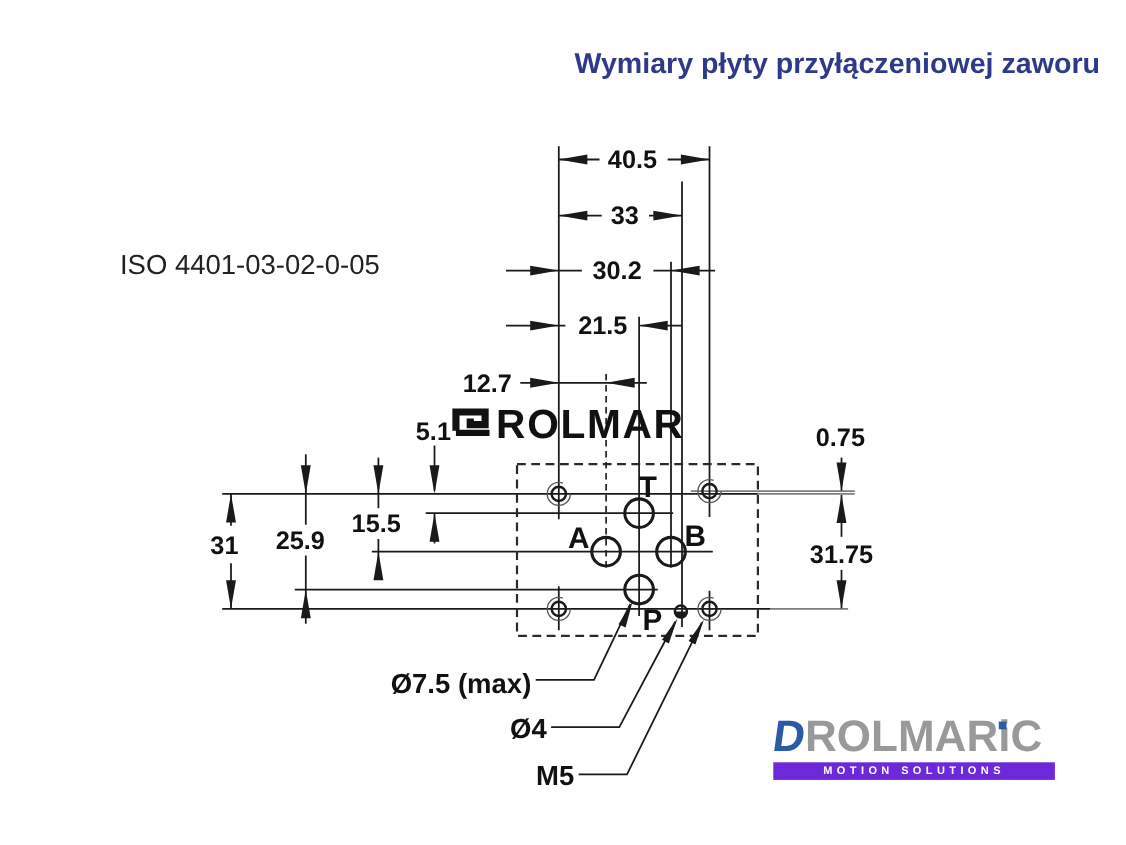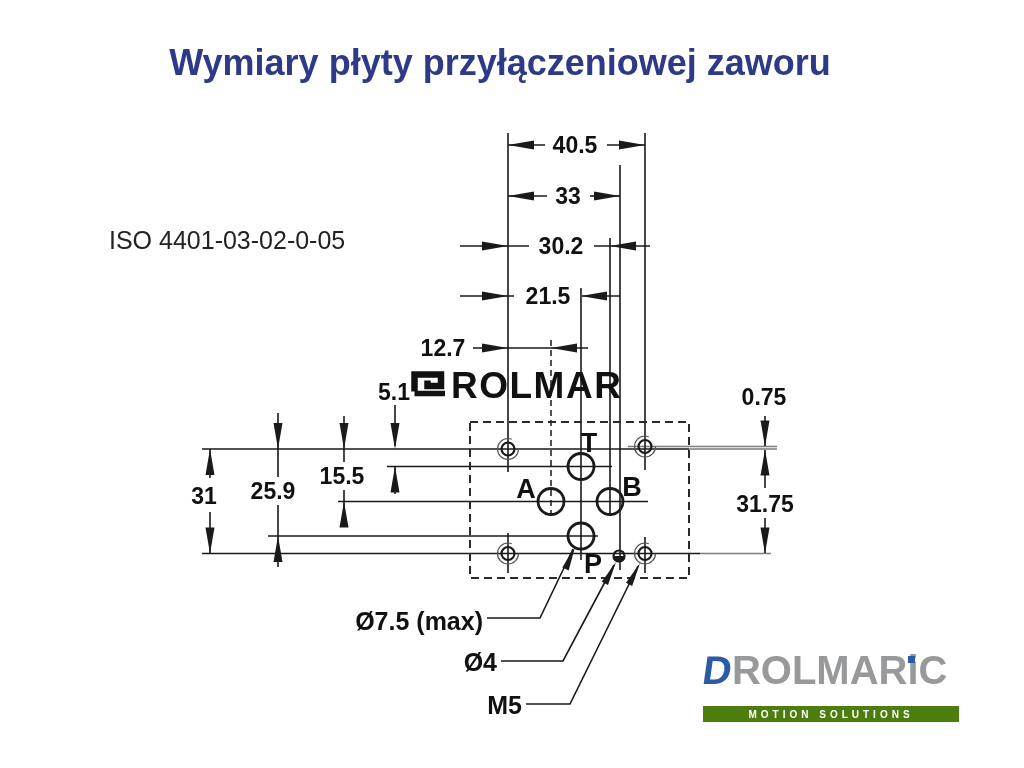--- a/index.html
+++ b/index.html
@@ -1,19 +1,19 @@
 <!DOCTYPE html>
 <html><head>
 <meta charset="utf-8">
 <style>
   html,body{margin:0;padding:0;background:#fff;}
   #stage{position:relative;width:1024px;height:768px;background:#ffffff;overflow:hidden;
          font-family:"Liberation Sans",sans-serif;}
-  #title{position:absolute;top:42px;left:0;width:1000px;text-align:center;
-         font-size:36px;font-weight:bold;color:#2e3a87;letter-spacing:0px;}
+  #title{position:absolute;top:42px;left:0;width:1000px;text-align:right;
+         font-size:26px;font-weight:bold;color:#2e3a87;letter-spacing:0px;}
   #drawing-svg{position:absolute;left:0;top:0;}
   .ln{stroke:#1a1a1a;stroke-width:1.6;fill:none;}
   .lng{stroke:#7d7d7d;stroke-width:1.6;fill:none;}
   .lnd{stroke:#1a1a1a;stroke-width:1.5;fill:none;stroke-dasharray:6 4;}
   .plate{stroke:#2a2a2a;stroke-width:2;fill:none;stroke-dasharray:8 5;}
   .port{stroke:#1a1a1a;stroke-width:2.8;fill:none;}
   .holei{stroke:#1a1a1a;stroke-width:2.2;fill:none;}
   .holeo{stroke:#555;stroke-width:1.2;fill:none;stroke-dasharray:53 13;}
   .arr{fill:#1a1a1a;stroke:none;}
   .dim{font:bold 23px "Liberation Sans",sans-serif;fill:#111;}
@@ -21,21 +21,21 @@
   .anno{font:bold 25px "Liberation Sans",sans-serif;fill:#111;}
   .iso{font:25px "Liberation Sans",sans-serif;fill:#222;}
   .rolmar{font:bold 37px "Liberation Sans",sans-serif;fill:#111;letter-spacing:1.5px;}
   .rglyph{stroke:#111;fill:none;}
   
   #dup-logo{position:absolute;left:703px;top:650px;width:256px;}
   #dup-text{font-size:40px;font-weight:bold;line-height:40px;color:#98999b;white-space:nowrap;}
   .dup-d{color:#2b5aa7;display:inline-block;transform:skewX(-8deg);}
   .dup-i{position:relative;}
   .dup-i::after{content:"";position:absolute;left:1px;top:8px;width:6.5px;height:6.5px;background:#2b5aa7;}
-  #dup-bar{margin-top:16px;width:256px;height:16px;background:#4d7c0f;
+  #dup-bar{margin-top:3px;width:256px;height:16px;background:#6d28d9;
            display:flex;align-items:center;justify-content:center;}
   #dup-tagline{color:#ffffff;font-size:10px;font-weight:bold;letter-spacing:4px;white-space:nowrap;}
 </style>
 </head>
 <body>
 
 <div id="stage">
 
   <div id="title">Wymiary płyty przyłączeniowej zaworu</div>
 

